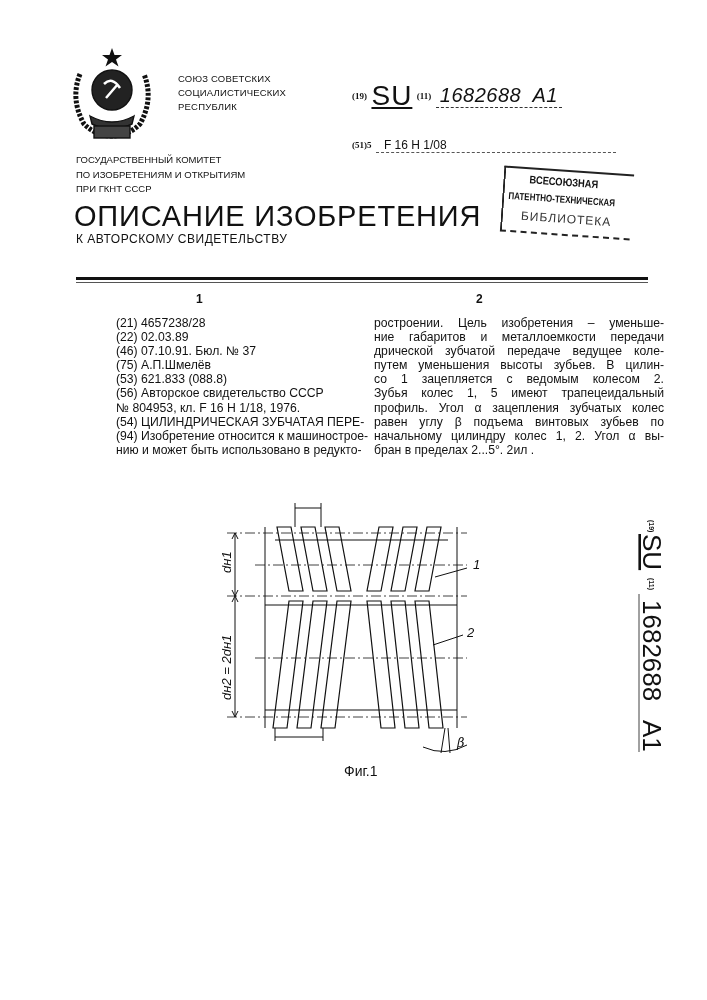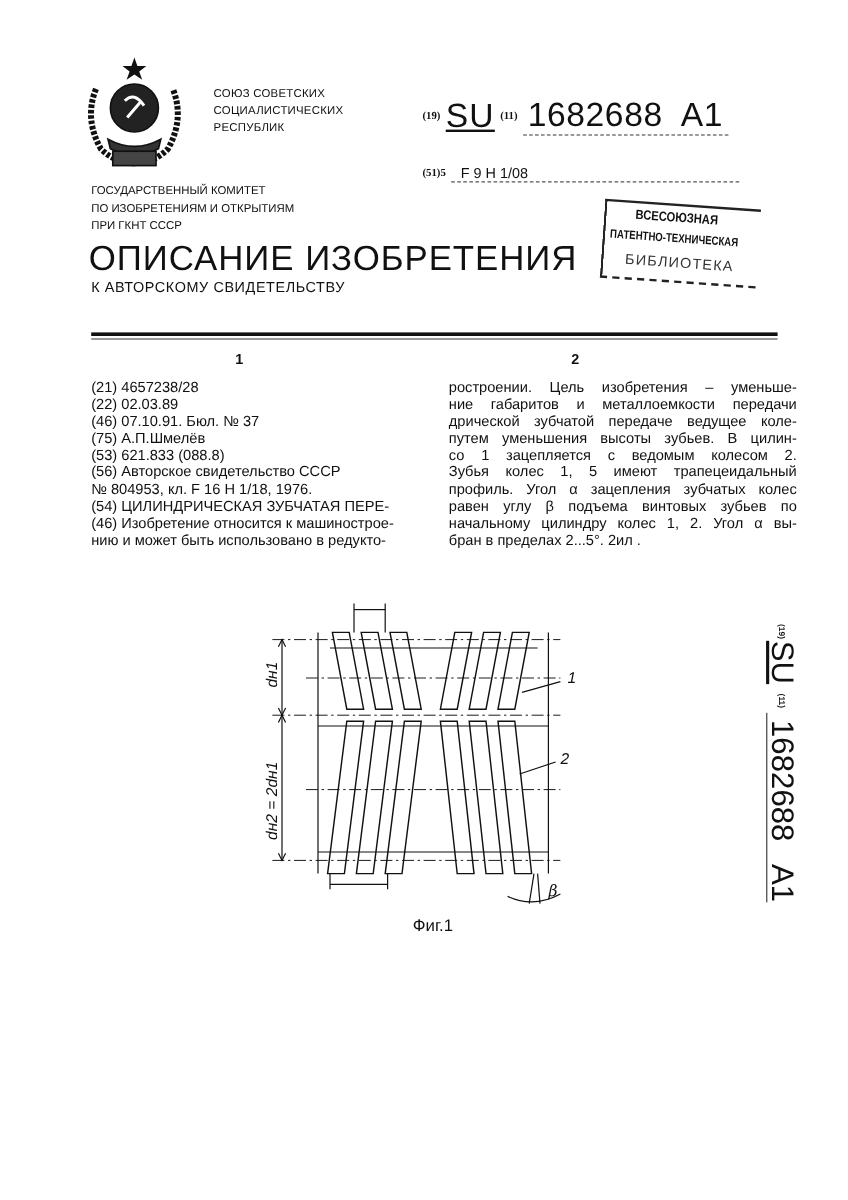--- a/index.html
+++ b/index.html
@@ -8,21 +8,21 @@
       font-family: "Liberation Sans", sans-serif; color: #111;
     }
     .abs { position: absolute; }
     .emblem { left: 66px; top: 44px; width: 92px; height: 100px; }
     .ussr { left: 178px; top: 72px; font-size: 9.5px; line-height: 14px; letter-spacing: 0.2px; }
     .ussr div { white-space: nowrap; }
 
     .pubnum { left: 352px; top: 80px; white-space: nowrap; }
     .code-small { font-family: "Liberation Serif", serif; font-size: 9px; font-weight: bold; vertical-align: middle; }
     .su { font-size: 28px; text-decoration: underline; letter-spacing: 1px; vertical-align: middle; }
-    .numblock { display: inline-block; font-size: 28px; border-bottom: 1px dashed #333; padding: 0 4px; vertical-align: middle; letter-spacing: 0.5px; }
+    .numblock { display: inline-block; font-size: 20px; border-bottom: 1px dashed #333; padding: 0 4px; vertical-align: middle; letter-spacing: 0.5px; font-style: italic; }
     .mpk { left: 352px; top: 135px; white-space: nowrap; }
     .mpk .val { display: inline-block; font-size: 12px; width: 232px; border-bottom: 1px dashed #555; padding-left: 8px; }
 
     .committee { left: 76px; top: 153px; font-size: 9.5px; line-height: 14.5px; }
     .committee div { white-space: nowrap; }
     .title { left: 74px; top: 200px; font-size: 29px; letter-spacing: 0.8px; white-space: nowrap; text-align: center; }
     .subtitle { left: 76px; top: 232px; font-size: 12px; letter-spacing: 0.5px; white-space: nowrap; }
 
     .stamp { left: 502px; top: 170px; width: 128px; height: 62px; transform: rotate(4deg); border: 2px solid #222; border-right: none; border-bottom-style: dashed; font-family: "Liberation Sans Narrow", "Liberation Sans", sans-serif; }
     .stamp .l1 { position: absolute; left: 24px; top: 4px; font-size: 11px; font-weight: bold; white-space: nowrap; transform: scaleX(0.85); transform-origin: left; }
@@ -30,21 +30,21 @@
     .stamp .l3 { position: absolute; left: 18px; top: 40px; font-size: 12px; letter-spacing: 1px; white-space: nowrap; color: #333; }
 
     .rule1 { left: 76px; top: 277px; width: 572px; height: 3px; background: #111; }
     .rule2 { left: 76px; top: 282px; width: 572px; height: 1px; background: #555; }
 
     .colnum { font-size: 12px; font-weight: bold; }
     .col1num { left: 196px; top: 292px; }
     .col2num { left: 476px; top: 292px; }
 
     .biblio { left: 76px; top: 316px; font-size: 12.2px; line-height: 14.1px; width: 268px; }
-    .biblio div { white-space: nowrap; }
+    .biblio div { white-space: nowrap; margin-left: 40px; }
     .body2 { left: 358px; top: 316px; width: 290px; font-size: 12.2px; line-height: 14.1px; text-align: justify; margin-left: 16px; }
     .body2 div { white-space: nowrap; text-align-last: justify; }
     .body2 div.last { text-align-last: left; }
 
     .drawing { left: 205px; top: 495px; width: 300px; height: 290px; }
     .figcap { left: 344px; top: 763px; font-size: 14px; white-space: nowrap; }
 
     .sidenum { left: 617px; top: 520px; width: 60px; height: 270px; }
   </style>
 </head>
@@ -72,21 +72,21 @@
   <span class="su">SU</span>
   <span class="code-small">(11)</span>
   <span class="numblock">
     <span>1682688</span>&nbsp;
     <span>A1</span>
   </span>
 </div>
 
 <div class="abs mpk">
   <span class="code-small">(51)5</span>
-  <span class="val">F 9 H 1/08</span>
+  <span class="val">F 16 H 1/08</span>
 </div>
 
 <div class="abs committee">
   <div>ГОСУДАРСТВЕННЫЙ КОМИТЕТ</div>
   <div>ПО ИЗОБРЕТЕНИЯМ И ОТКРЫТИЯМ</div>
   <div>ПРИ ГКНТ СССР</div>
 </div>
 
 <div class="abs title">ОПИСАНИЕ ИЗОБРЕТЕНИЯ</div>
 <div class="abs subtitle">К АВТОРСКОМУ СВИДЕТЕЛЬСТВУ</div>
@@ -105,21 +105,21 @@
 
 <div class="abs biblio">
   <div>(21) 4657238/28</div>
   <div>(22) 02.03.89</div>
   <div>(46) 07.10.91. Бюл. № 37</div>
   <div>(75) А.П.Шмелёв</div>
   <div>(53) 621.833 (088.8)</div>
   <div>(56) Авторское свидетельство СССР</div>
   <div>№ 804953, кл. F 16 H 1/18, 1976.</div>
   <div>(54) ЦИЛИНДРИЧЕСКАЯ ЗУБЧАТАЯ ПЕРЕ-</div>
-  <div>(46) Изобретение относится к машинострое-</div>
+  <div>(94) Изобретение относится к машинострое-</div>
   <div>нию и может быть использовано в редукто-</div>
 </div>
 
 <div class="abs body2">
   <div>ростроении. Цель изобретения – уменьше-</div>
   <div>ние габаритов и металлоемкости передачи</div>
   <div>дрической зубчатой передаче ведущее коле-</div>
   <div>путем уменьшения высоты зубьев. В цилин-</div>
   <div>со 1 зацепляется с ведомым колесом 2.</div>
   <div>Зубья колес 1, 5 имеют трапецеидальный</div>

